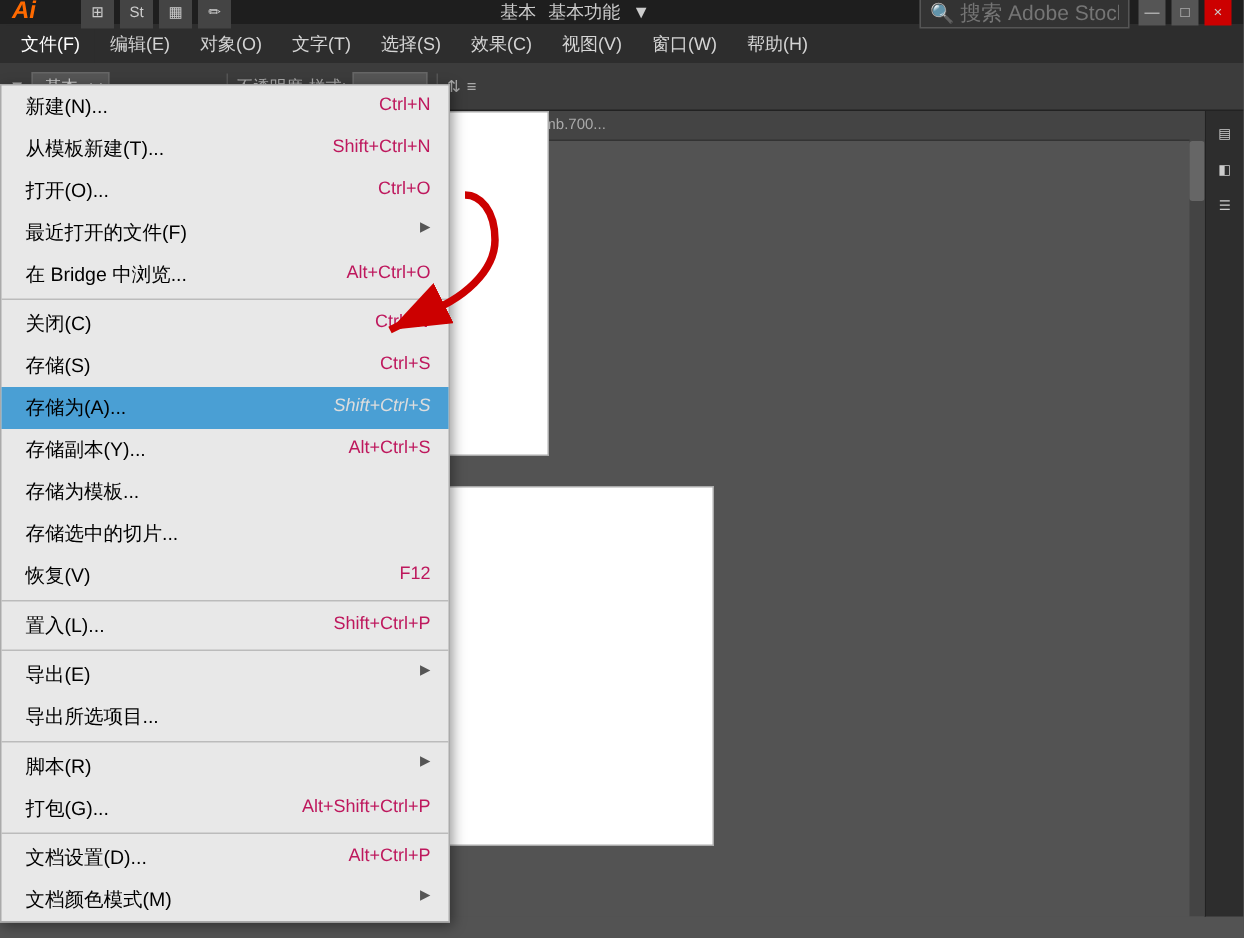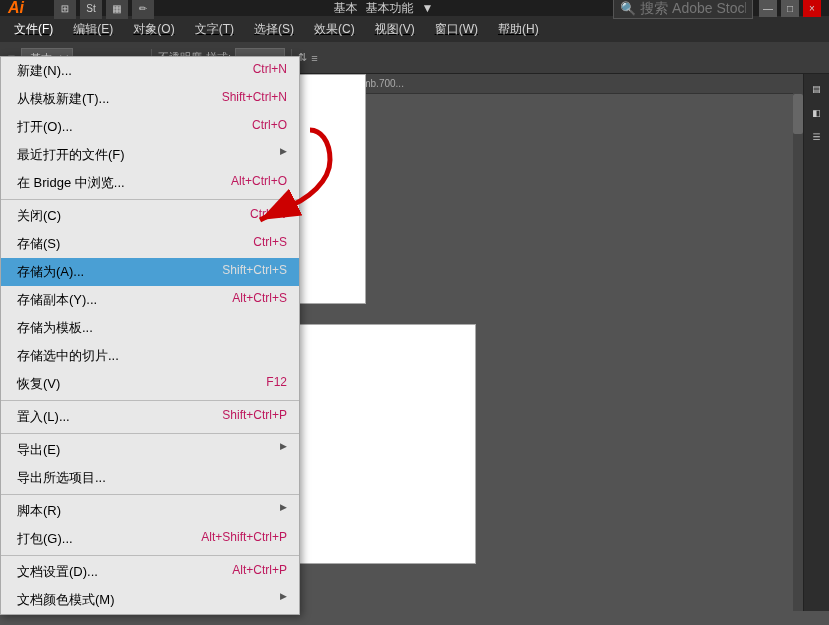--- a/index.html
+++ b/index.html
@@ -94,21 +94,20 @@
     .win-btn.close { background: #c00; }
 
     
     .menu-bar {
       height: 26px;
       background: #2d2d2d;
       display: flex;
       align-items: center;
       padding: 0 4px;
       gap: 0;
-      text-decoration: underline;
     }
     .menu-item {
       padding: 4px 10px;
       color: #d4d4d4;
       font-size: 12px;
       cursor: pointer;
       white-space: nowrap;
     }
     .menu-item.active {
       background: #2d2d2d;
@@ -293,20 +292,21 @@
     .menu-row.highlighted .menu-row-label {
       color: #000000;
     }
     .menu-row-shortcut {
       font-size: 12px;
       color: #be185d;
       margin-left: 20px;
     }
     .menu-row.highlighted .menu-row-shortcut {
       color: #ddd;
+      font-style: italic;
     }
     .menu-separator {
       height: 1px;
       background: #bbb;
       margin: 2px 0;
     }
     
     .has-submenu::after {
       content: "▶";
       font-size: 9px;

